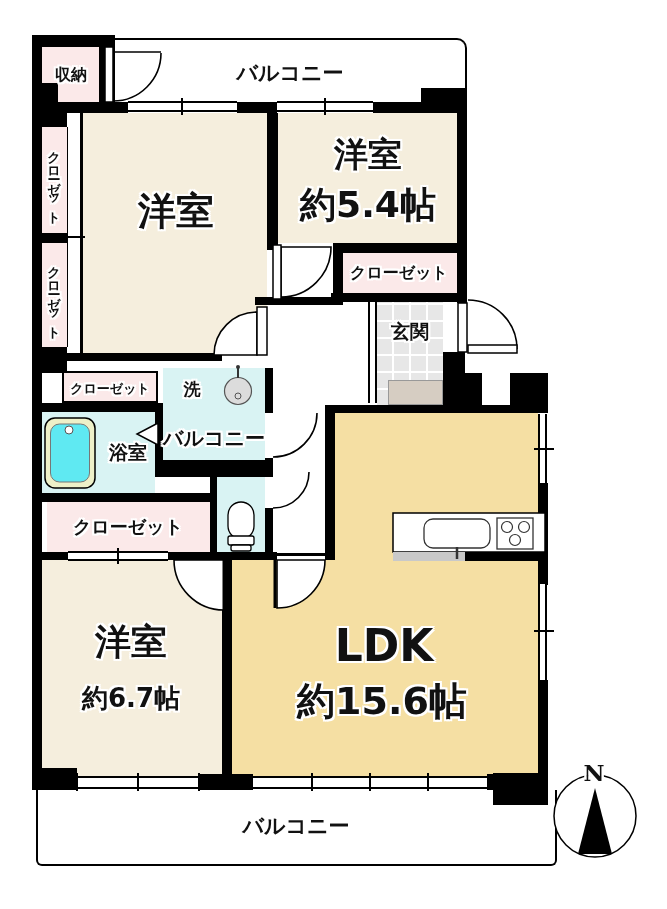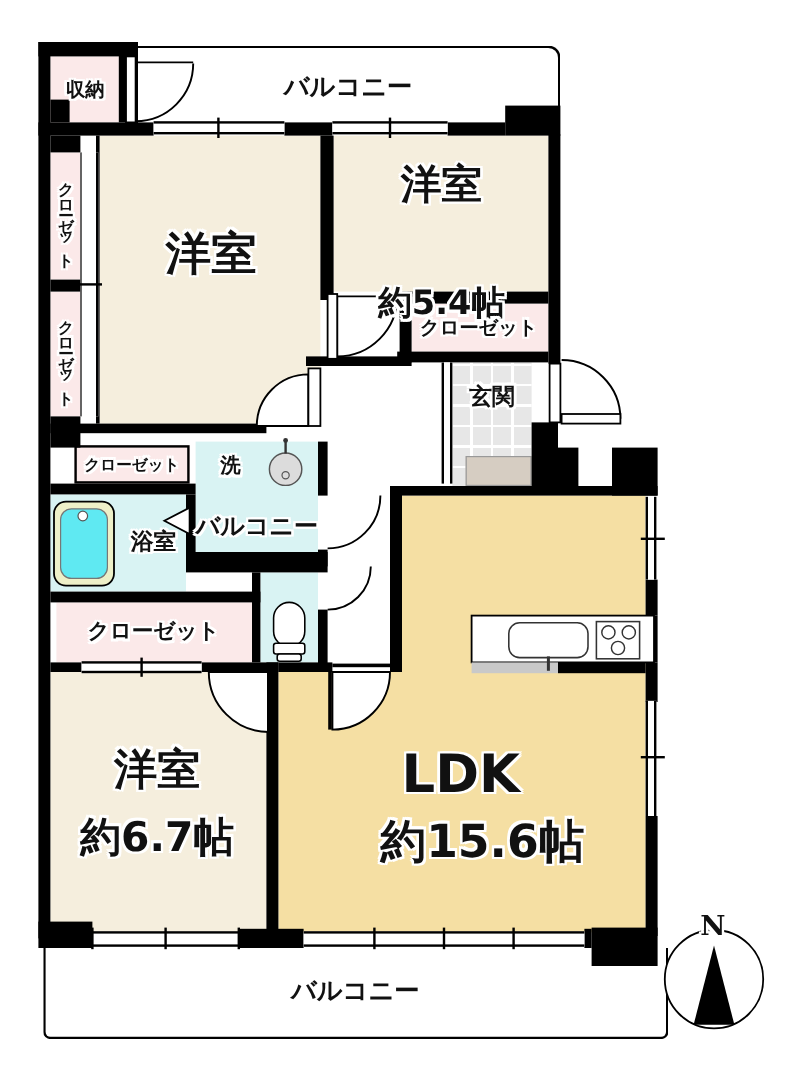--- a/index.html
+++ b/index.html
@@ -191,27 +191,27 @@
     <circle cx="595" cy="816" r="41" style="fill:#fff;stroke:#000;stroke-width:1.5;"></circle>
     <path d="M595,788 L612,854 L578,854 Z" fill="#000"></path>
   </svg>
 
   <div class="lbl" style="left:290px;top:73px;font-size:21px;">バルコニー</div>
   <div class="lbl" style="left:71px;top:75px;font-size:16px;">収納</div>
   <div class="lbl vert" style="left:54px;top:180px;font-size:13px;">クローゼット</div>
   <div class="lbl vert" style="left:54px;top:295px;font-size:13px;">クローゼット</div>
   <div class="lbl" style="left:176px;top:211px;font-size:38px;">洋室</div>
   <div class="lbl" style="left:368px;top:154px;font-size:34px;">洋室</div>
-  <div class="lbl" style="left:368px;top:205px;font-size:28px;margin-top:48px;">約5.4帖</div>
+  <div class="lbl" style="left:368px;top:205px;font-size:36px;">約5.4帖</div>
   <div class="lbl" style="left:399px;top:273px;font-size:16px;">クローゼット</div>
   <div class="lbl" style="left:410px;top:331px;font-size:19px;">玄関</div>
   <div class="lbl" style="left:192px;top:389px;font-size:17px;">洗</div>
   <div class="lbl" style="left:214px;top:438px;font-size:20px;">バルコニー</div>
   <div class="lbl" style="left:128px;top:452px;font-size:19px;">浴室</div>
   <div class="lbl" style="left:110px;top:388px;font-size:13px;">クローゼット</div>
   <div class="lbl" style="left:128px;top:527px;font-size:18px;">クローゼット</div>
   <div class="lbl" style="left:131px;top:642px;font-size:36px;">洋室</div>
-  <div class="lbl" style="left:131px;top:698px;font-size:34px;">約6.7帖</div>
+  <div class="lbl" style="left:131px;top:698px;font-size:26px;">約6.7帖</div>
   <div class="lbl" style="left:384px;top:646px;font-size:44px;">LDK</div>
-  <div class="lbl" style="left:402px;top:701px;font-size:38px;">約15.6帖</div>
+  <div class="lbl" style="left:382px;top:701px;font-size:38px;">約15.6帖</div>
   <div class="lbl" style="left:296px;top:826px;font-size:21px;">バルコニー</div>
   <div class="lbl compass-n" style="left:594px;top:772px;font-size:23px;">N</div>
 </div>
 
 </body></html>

